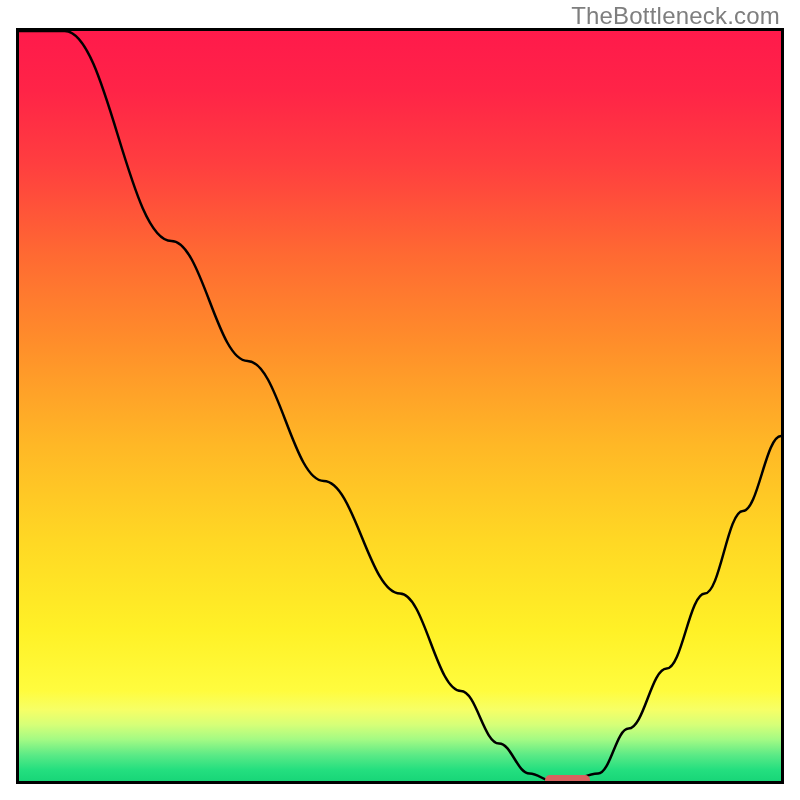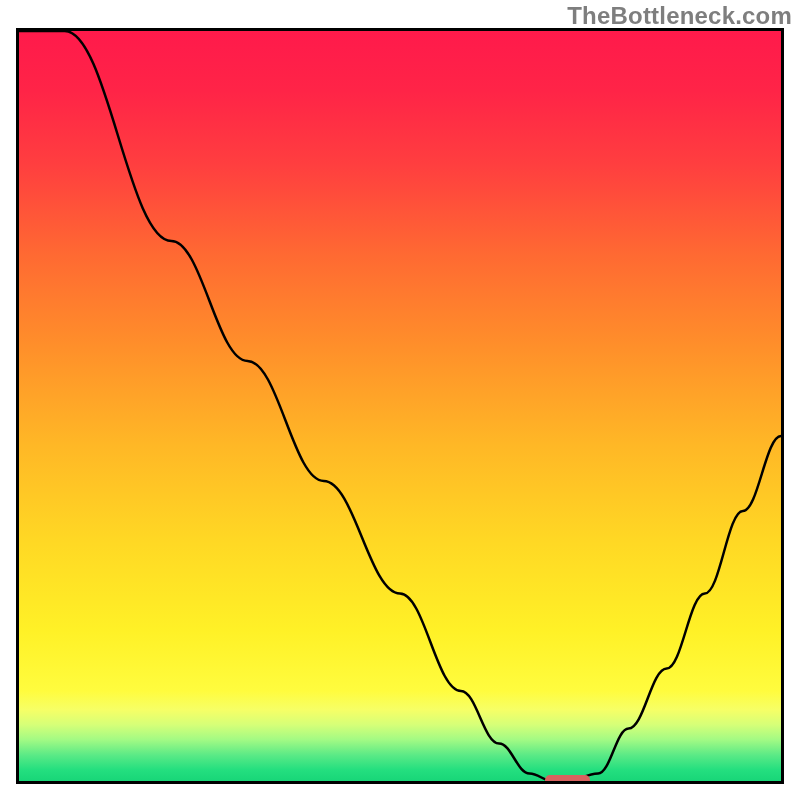--- a/index.html
+++ b/index.html
@@ -11,24 +11,24 @@
     font-family: Arial, Helvetica, sans-serif;
   }
   .outer {
     position: relative;
     width: 800px;
     height: 800px;
   }
   .watermark {
     position: absolute;
     top: 2px;
-    right: 8px;
+    right: 20px;
     color: #7e7e7e;
     font-size: 24px;
-    font-weight: 700;
+    font-weight: 400;
     letter-spacing: 0.2px;
   }
   .plot {
     position: absolute;
     left: 16px;
     top: 28px;
     width: 768px;
     height: 756px;
     border: 3px solid #000000;
     box-sizing: border-box;

